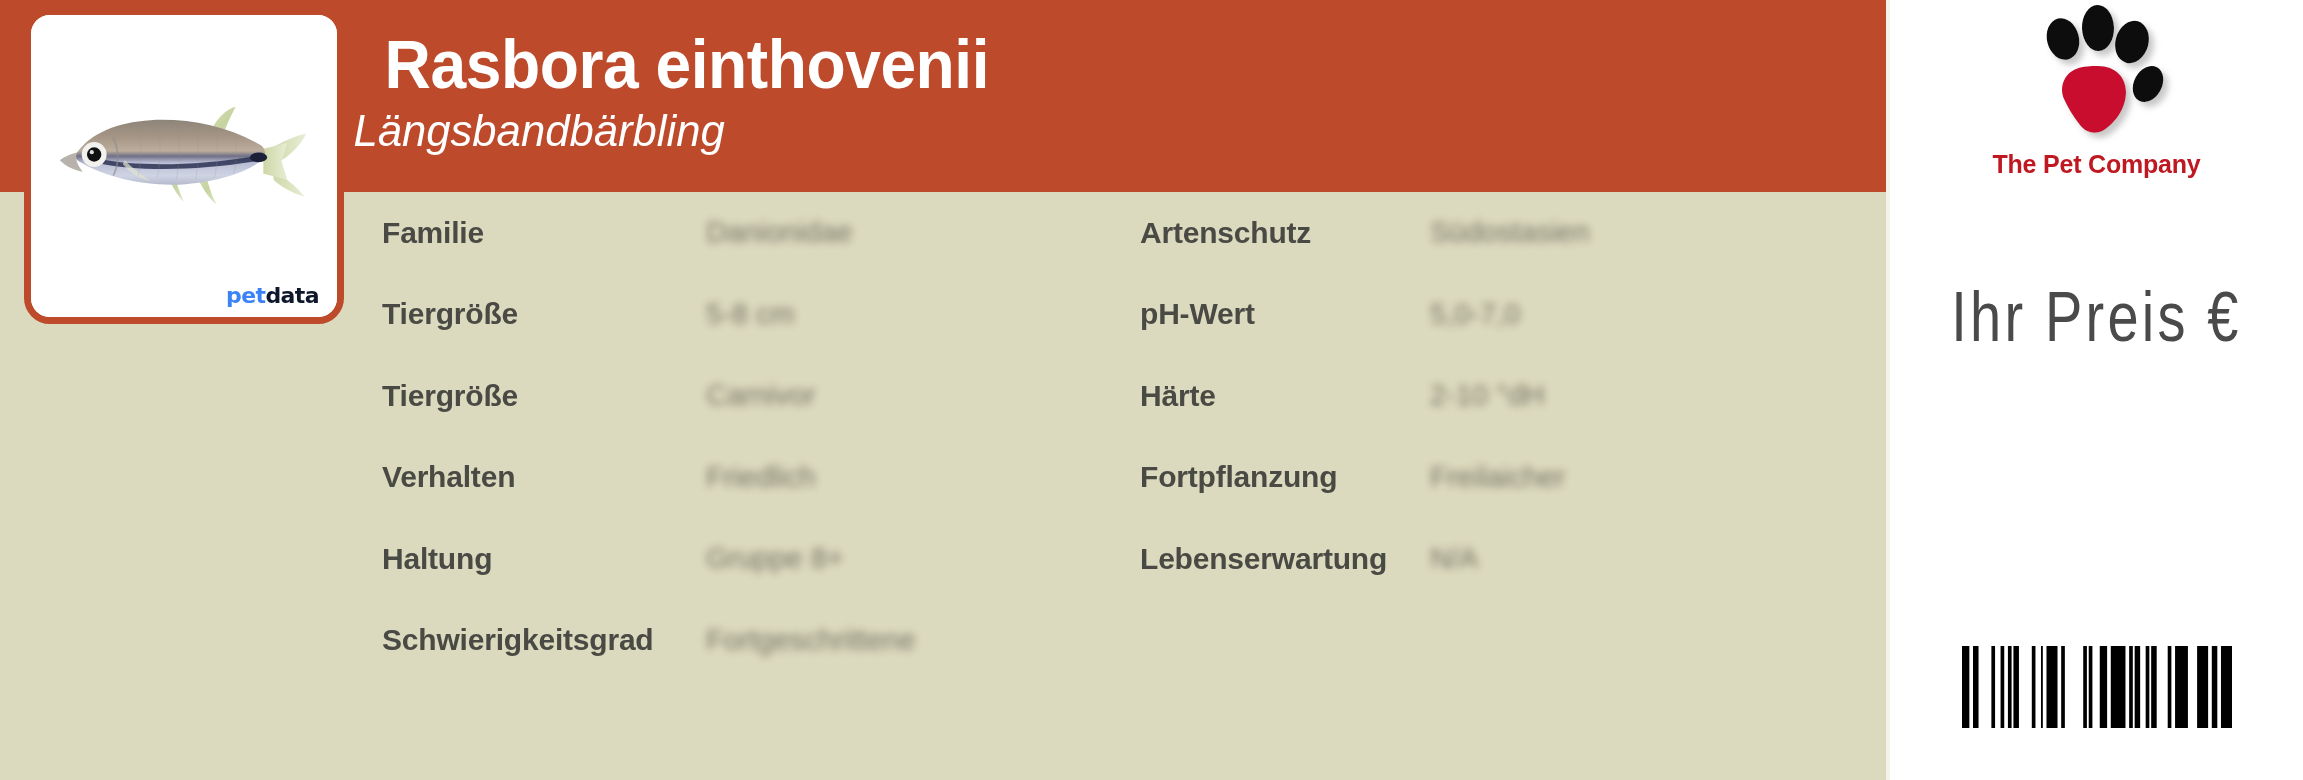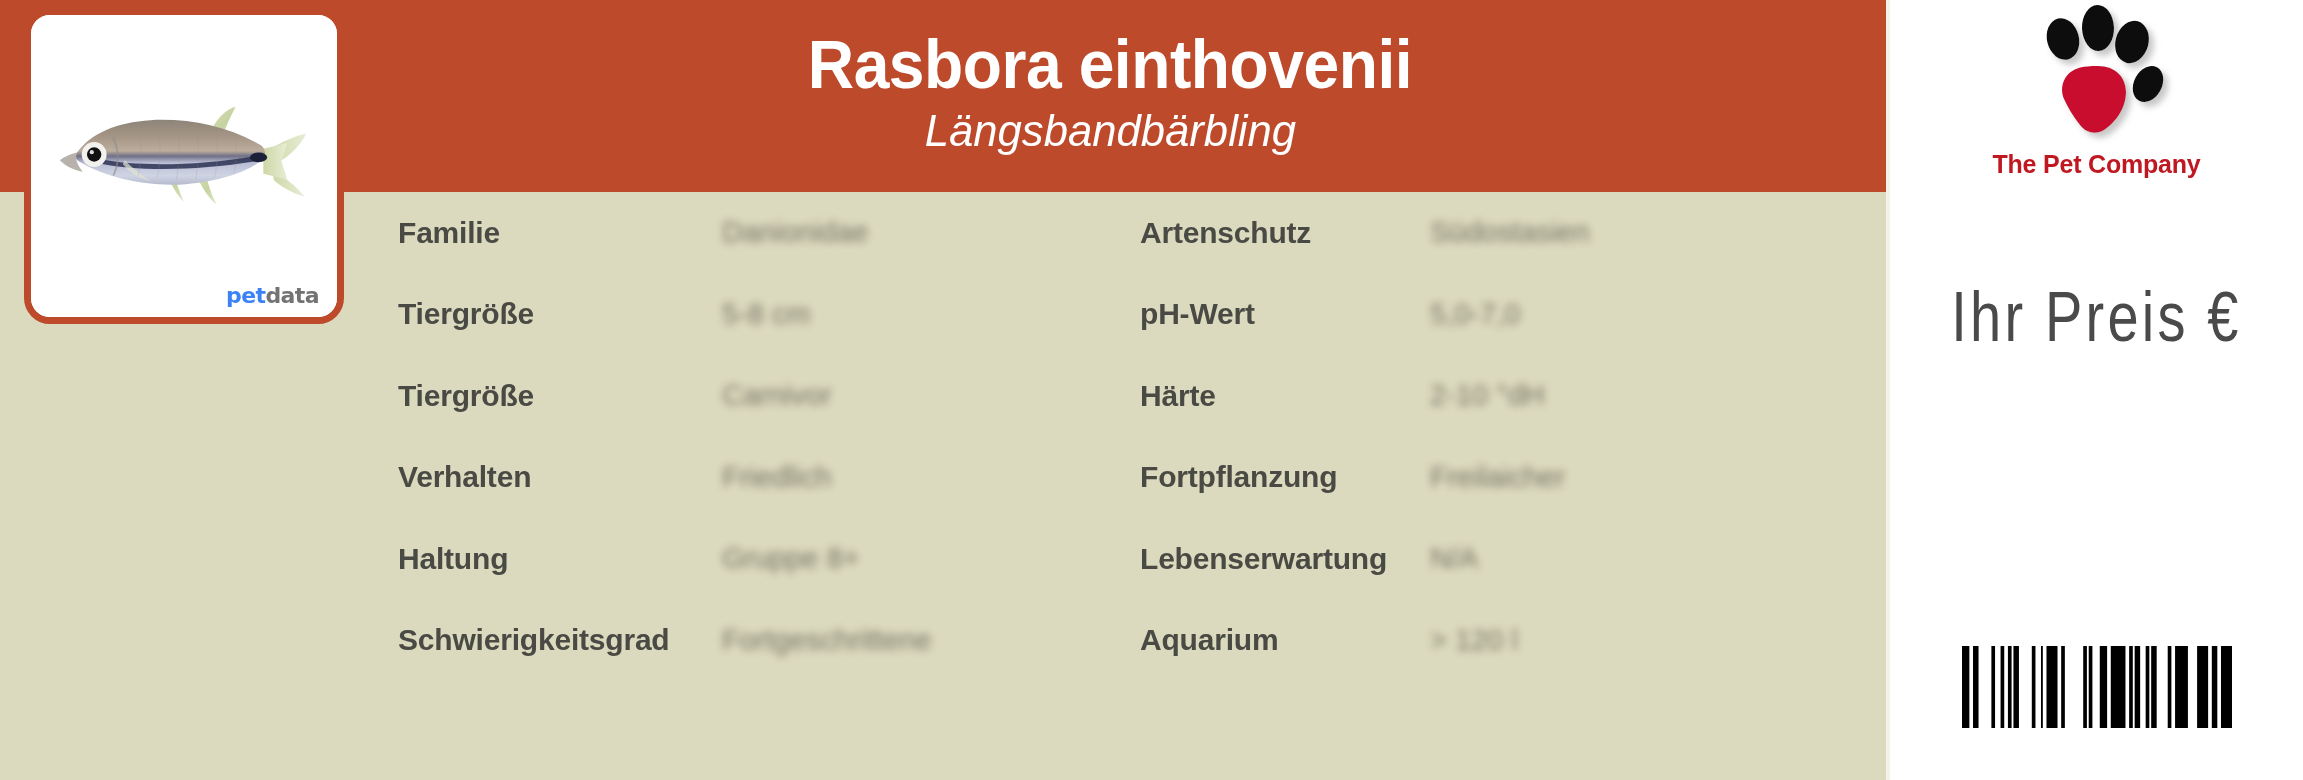--- a/index.html
+++ b/index.html
@@ -43,21 +43,20 @@
   }
 
   .header-text {
     position: absolute;
     left: 330px;
     top: 0;
     width: 1560px;
     height: 192px;
     display: flex;
     flex-direction: column;
-    align-items: center;
     justify-content: center;
     padding-bottom: 6px;
     box-sizing: border-box;
   }
 
   .species-name {
     color: #ffffff;
     font-family: "Liberation Sans Narrow", "Liberation Sans", sans-serif;
     font-weight: 700;
     font-size: 69px;
@@ -109,37 +108,37 @@
     right: 18px;
     bottom: 10px;
     font-family: "DejaVu Sans", sans-serif;
     font-size: 22px;
     font-weight: 700;
     letter-spacing: -0.6px;
     line-height: 1;
     z-index: 3;
   }
   .petdata-logo .pd-pet { color: #3b82f6; }
-  .petdata-logo .pd-data { color: #737373; }
+  .petdata-logo .pd-data { color: #0f172a; }
 
   
   .attr-grid {
     position: absolute;
     left: 0;
     top: 192px;
     width: 1890px;
     height: 588px;
   }
 
   .attr-col {
     position: absolute;
     top: 0;
     height: 588px;
   }
-  .attr-col.left  { left: 382px;  width: 760px; margin-left: 16px; }
+  .attr-col.left  { left: 382px;  width: 760px; }
   .attr-col.right { left: 1140px; width: 750px; }
 
   .attr-row {
     position: relative;
     height: 81.5px;
     display: flex;
     align-items: center;
   }
 
   .attr-label {
@@ -293,24 +292,20 @@
           <span class="attr-label">Härte</span>
           <span class="attr-value">2-10 °dH</span>
         </div>
         <div class="attr-row">
           <span class="attr-label">Fortpflanzung</span>
           <span class="attr-value">Freilaicher</span>
         </div>
         <div class="attr-row">
           <span class="attr-label">Lebenserwartung</span>
           <span class="attr-value">N/A</span>
-        </div>
-        <div class="attr-row">
-          <span class="attr-label">Aquarium</span>
-          <span class="attr-value">&gt; 120 l</span>
         </div>
       </div>
     </div>
   </div>
 
   <div class="photo-card">
     <svg class="fish-photo" viewBox="0 0 320 316" preserveAspectRatio="xMidYMid meet">
       <defs>
         <linearGradient id="bodyGrad" x1="0" y1="0" x2="0" y2="1">
           <stop offset="0%" stop-color="#8d8478"></stop>

